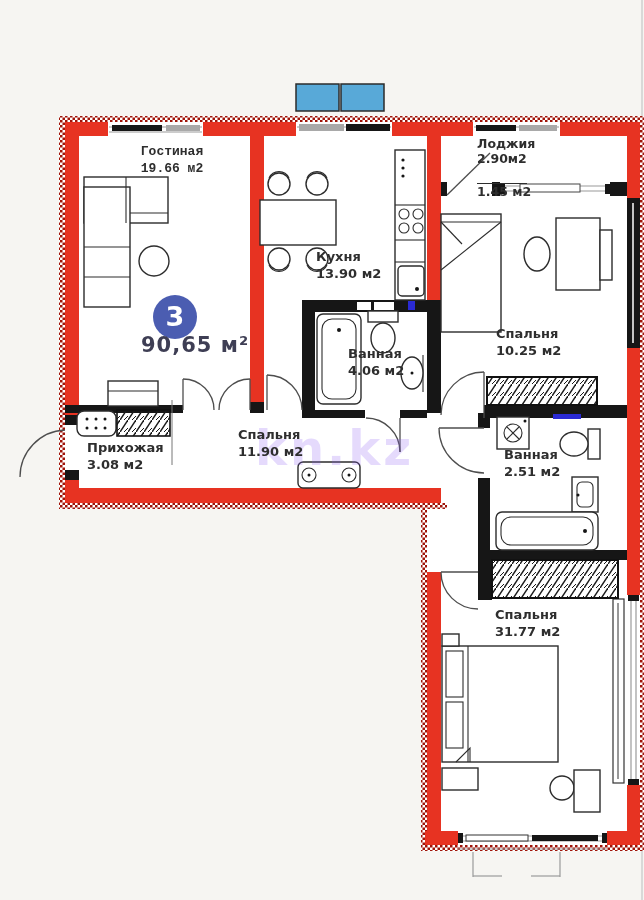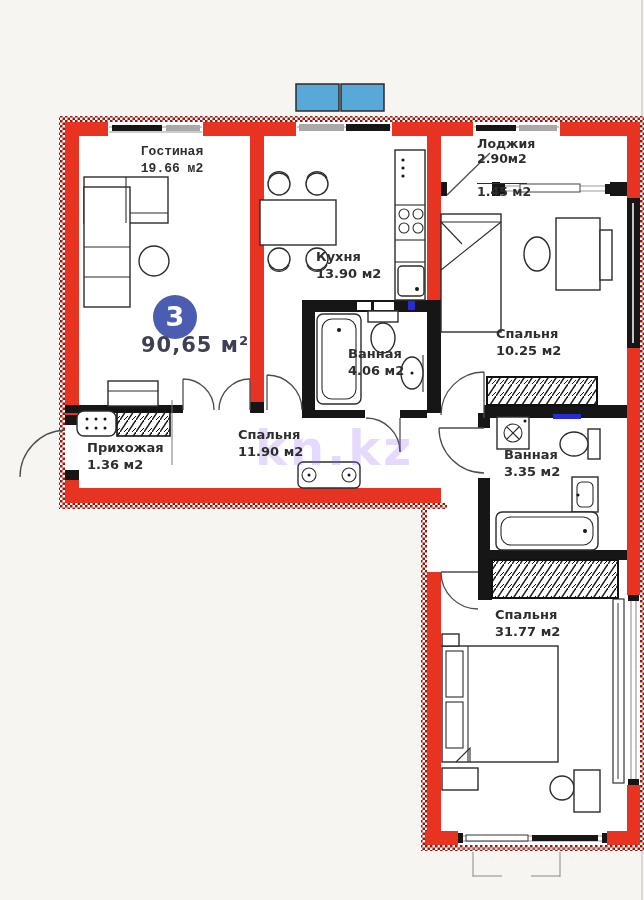--- a/index.html
+++ b/index.html
@@ -356,31 +356,31 @@
   <div class="area">10.25 м2</div>
 </div>
 
 <div class="room-label" style="left:348px;top:345px;">
   <div>Ванная</div>
   <div class="area">4.06 м2</div>
 </div>
 
 <div class="room-label" style="left:504px;top:446px;">
   <div>Ванная</div>
-  <div class="area">3.35 м2</div>
+  <div class="area">2.51 м2</div>
 </div>
 
 <div class="room-label" style="left:238px;top:426px;">
   <div>Спальня</div>
   <div class="area">11.90 м2</div>
 </div>
 
 <div class="room-label" style="left:87px;top:439px;">
   <div>Прихожая</div>
-  <div class="area">1.36 м2</div>
+  <div class="area">3.08 м2</div>
 </div>
 
 <div class="room-label" style="left:495px;top:606px;">
   <div>Спальня</div>
   <div class="area">31.77 м2</div>
 </div>
 
 <div class="badge">3</div>
 <div class="total">90,65 м²</div>
 

